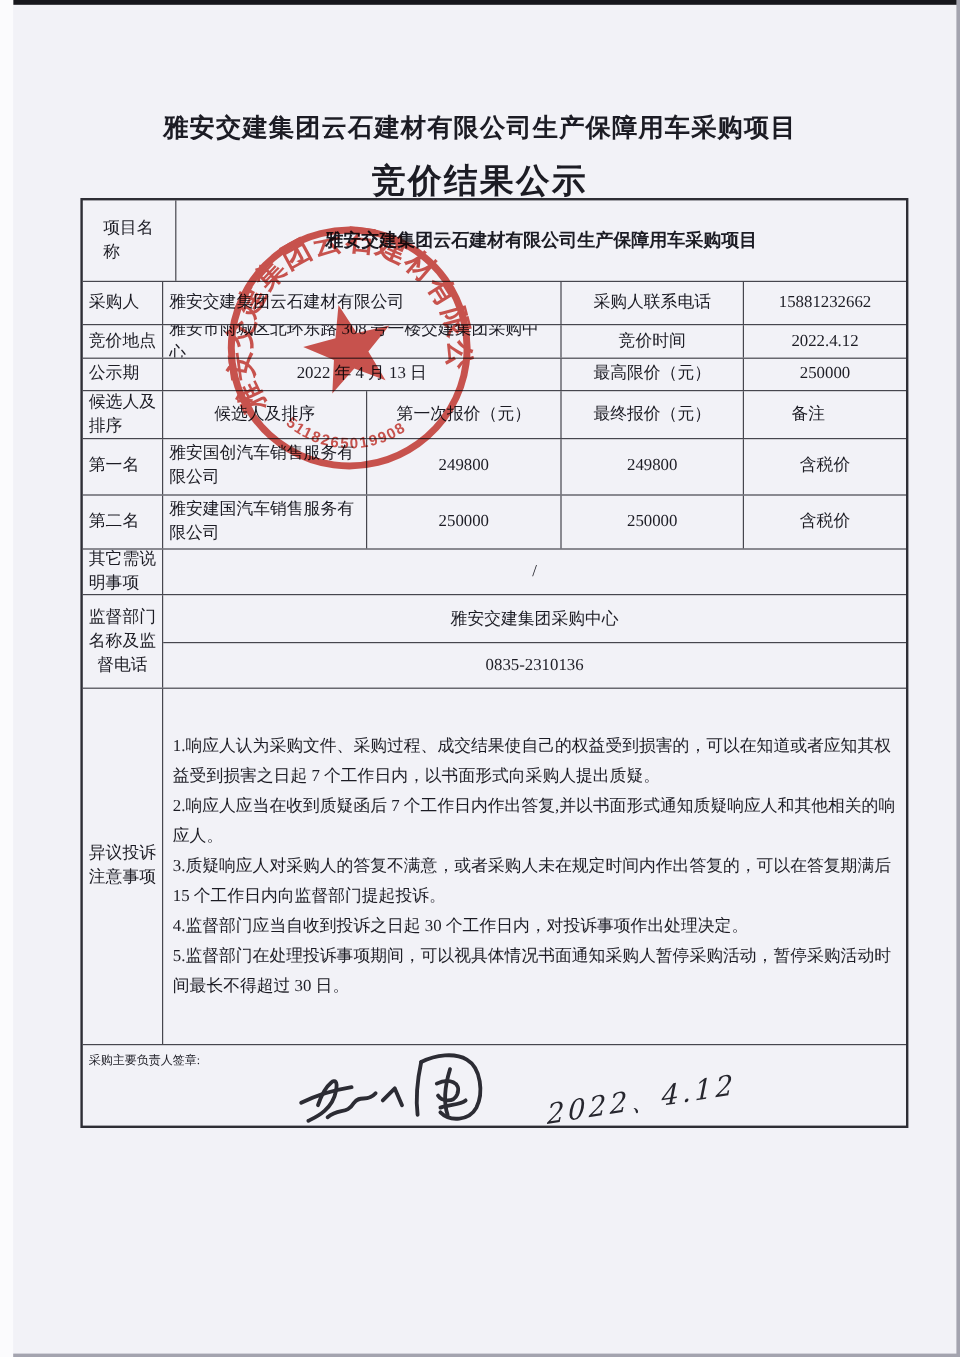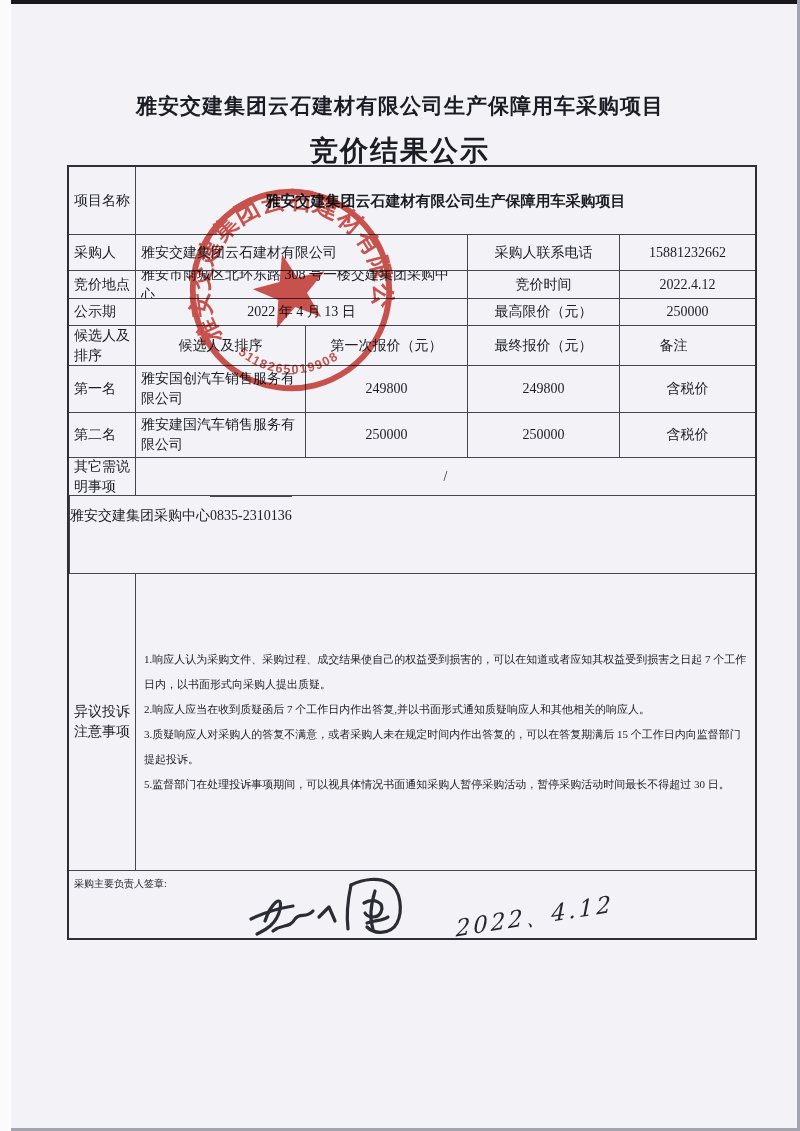--- a/index.html
+++ b/index.html
@@ -36,37 +36,37 @@
     font-family:"Liberation Sans","DejaVu Sans",sans-serif;margin:0;
   }
 
   .tbl{
     position:absolute;left:67px;top:165px;width:690px;
     border:2px solid var(--outer);
     box-sizing:border-box;
     background:transparent;
   }
   .row{display:flex;border-top:1px solid var(--line);box-sizing:border-box;}
-  .row.first{border-top:none;}
+  .row.first{border-top:none;padding-left:12px;}
   .cell{
     box-sizing:border-box;border-left:1px solid var(--line);
     display:flex;align-items:center;
     padding:2px 5px;font-size:14px;line-height:20px;
     overflow:hidden;
   }
   .cell.nl{border-left:none;}
   .lab{width:66px;}
   .ctr{justify-content:center;text-align:center;}
   .bold{font-weight:bold;}
-  .stack{display:flex;box-sizing:border-box;border-left:1px solid var(--line);}
+  .stack{display:flex;flex-direction:column;box-sizing:border-box;border-left:1px solid var(--line);}
   .sub{box-sizing:border-box;display:flex;align-items:center;justify-content:center;font-size:14px;}
   .sub+.sub{border-top:1px solid var(--line);}
   .obj-content{
     flex-direction:column;align-items:flex-start;justify-content:center;
-    padding:6px 8px;line-height:25px;font-size:11px;
+    padding:6px 8px;line-height:25px;font-size:14px;
   }
   .obj-content div{width:100%;}
 
   
   .seal{
     position:absolute;left:184px;top:183px;width:214px;height:214px;
     mix-blend-mode:multiply;opacity:.9;
     pointer-events:none;
   }
   .seal text{
@@ -153,32 +153,34 @@
       <div class="cell ctr" style="width:152px">250000</div>
       <div class="cell ctr" style="width:136px">含税价</div>
     </div>
 
     <div class="row" style="height:38px">
       <div class="cell lab nl">其它需说明事项</div>
       <div class="cell ctr" style="width:620px">/</div>
     </div>
 
     <div class="row" style="height:78px">
+      <div class="cell lab nl ctr">监督部门名称及监督电话</div>
       <div class="stack" style="width:620px">
         <div class="sub" style="height:39px">雅安交建集团采购中心</div>
         <div class="sub" style="height:38px">0835-2310136</div>
       </div>
     </div>
 
     <div class="row" style="height:297px">
       <div class="cell lab nl ctr">异议投诉注意事项</div>
       <div class="cell obj-content" style="width:620px">
         <div>1.响应人认为采购文件、采购过程、成交结果使自己的权益受到损害的，可以在知道或者应知其权益受到损害之日起 7 个工作日内，以书面形式向采购人提出质疑。</div>
         <div>2.响应人应当在收到质疑函后 7 个工作日内作出答复,并以书面形式通知质疑响应人和其他相关的响应人。</div>
         <div>3.质疑响应人对采购人的答复不满意，或者采购人未在规定时间内作出答复的，可以在答复期满后 15 个工作日内向监督部门提起投诉。</div>
+        <div>4.监督部门应当自收到投诉之日起 30 个工作日内，对投诉事项作出处理决定。</div>
         <div>5.监督部门在处理投诉事项期间，可以视具体情况书面通知采购人暂停采购活动，暂停采购活动时间最长不得超过 30 日。</div>
       </div>
     </div>
 
     <div class="row sig-row" style="height:68px">
       <span class="sig-label">采购主要负责人签章:</span>
 
       <svg class="sig-svg" viewBox="0 0 240 62">
         <g fill="none" stroke="var(--pen)" stroke-width="3.2" stroke-linecap="round" stroke-linejoin="round">
           <path d="M18,44 C24,26 36,16 33,32 C30,48 16,54 10,57"></path>

